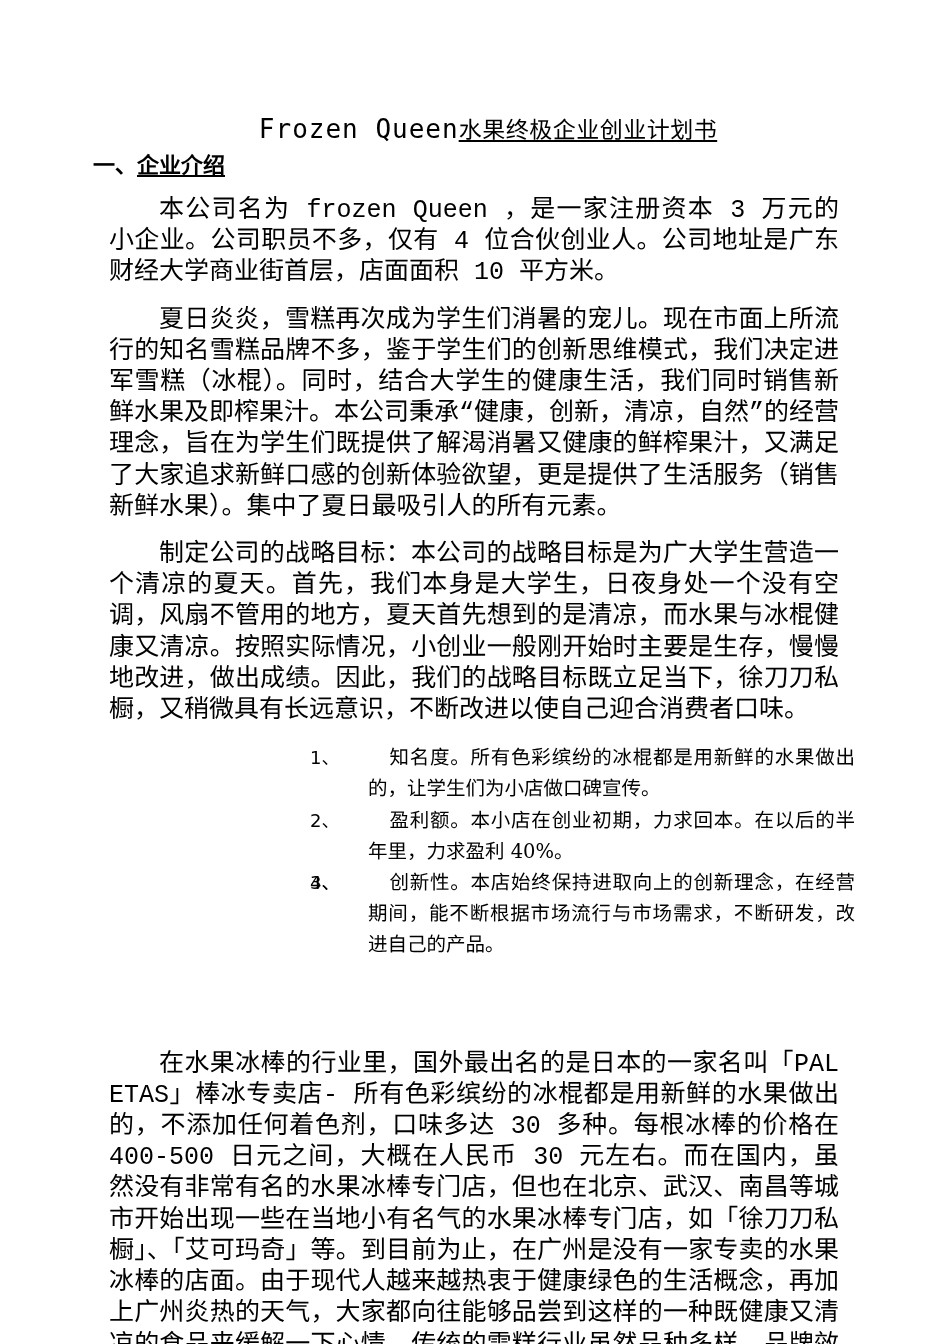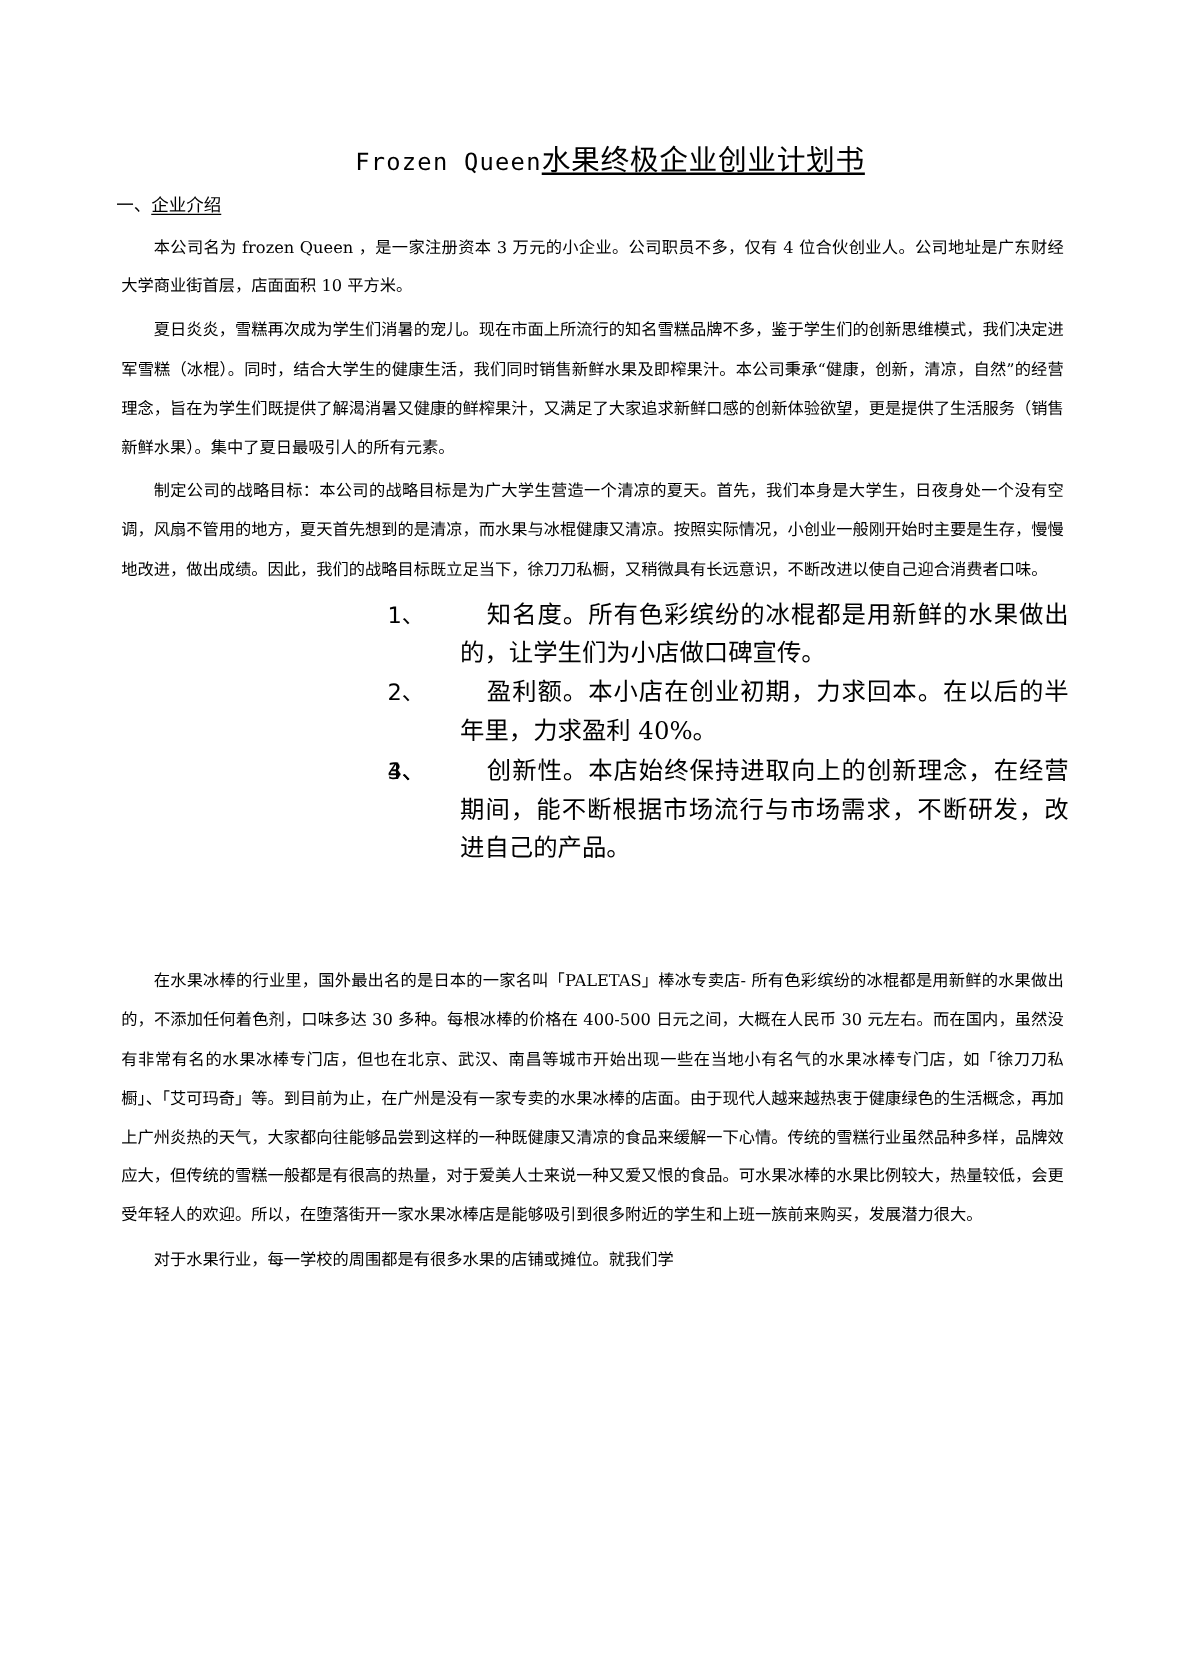--- a/index.html
+++ b/index.html
@@ -37,54 +37,55 @@
     text-align: center;
     font-size: 23px;
     line-height: 34px;
     font-weight: normal;
     margin: 0 0 4px 0;
     letter-spacing: 0.5px;
     padding-left: 28px;
   }
   .doc-title .latin {
     font-family: "DejaVu Sans Mono", "Liberation Mono", monospace;
-    font-size: 19px;
+    font-size: 26px;
     letter-spacing: 1px;
   }
   .doc-title .cjk {
     font-family: "DejaVu Serif", "Liberation Serif", serif;
     text-decoration: underline;
   }
 
   
   .section-heading {
-    font-size: 14px;
+    font-size: 22px;
     line-height: 28px;
-    font-weight: normal;
+    font-weight: bold;
     margin: 0;
     padding: 0;
     white-space: nowrap;
   }
   .section-heading .num {
     text-decoration: none;
   }
   .section-heading .label {
     text-decoration: underline;
     text-underline-offset: 2px;
   }
 
   
   .para {
-    font-size: 13px;
+    font-size: 25px;
     line-height: 31.2px;
-    margin: 4px;
+    margin: 16px;
     text-align: justify;
     text-justify: inter-ideograph;
     text-indent: 2em;
     word-break: break-all;
+    font-family: Liberation Mono, monospace;
   }
 
   
   .goal-list {
     margin: 0;
     padding: 0;
     list-style: none;
   }
   .goal-item {
     position: relative;

